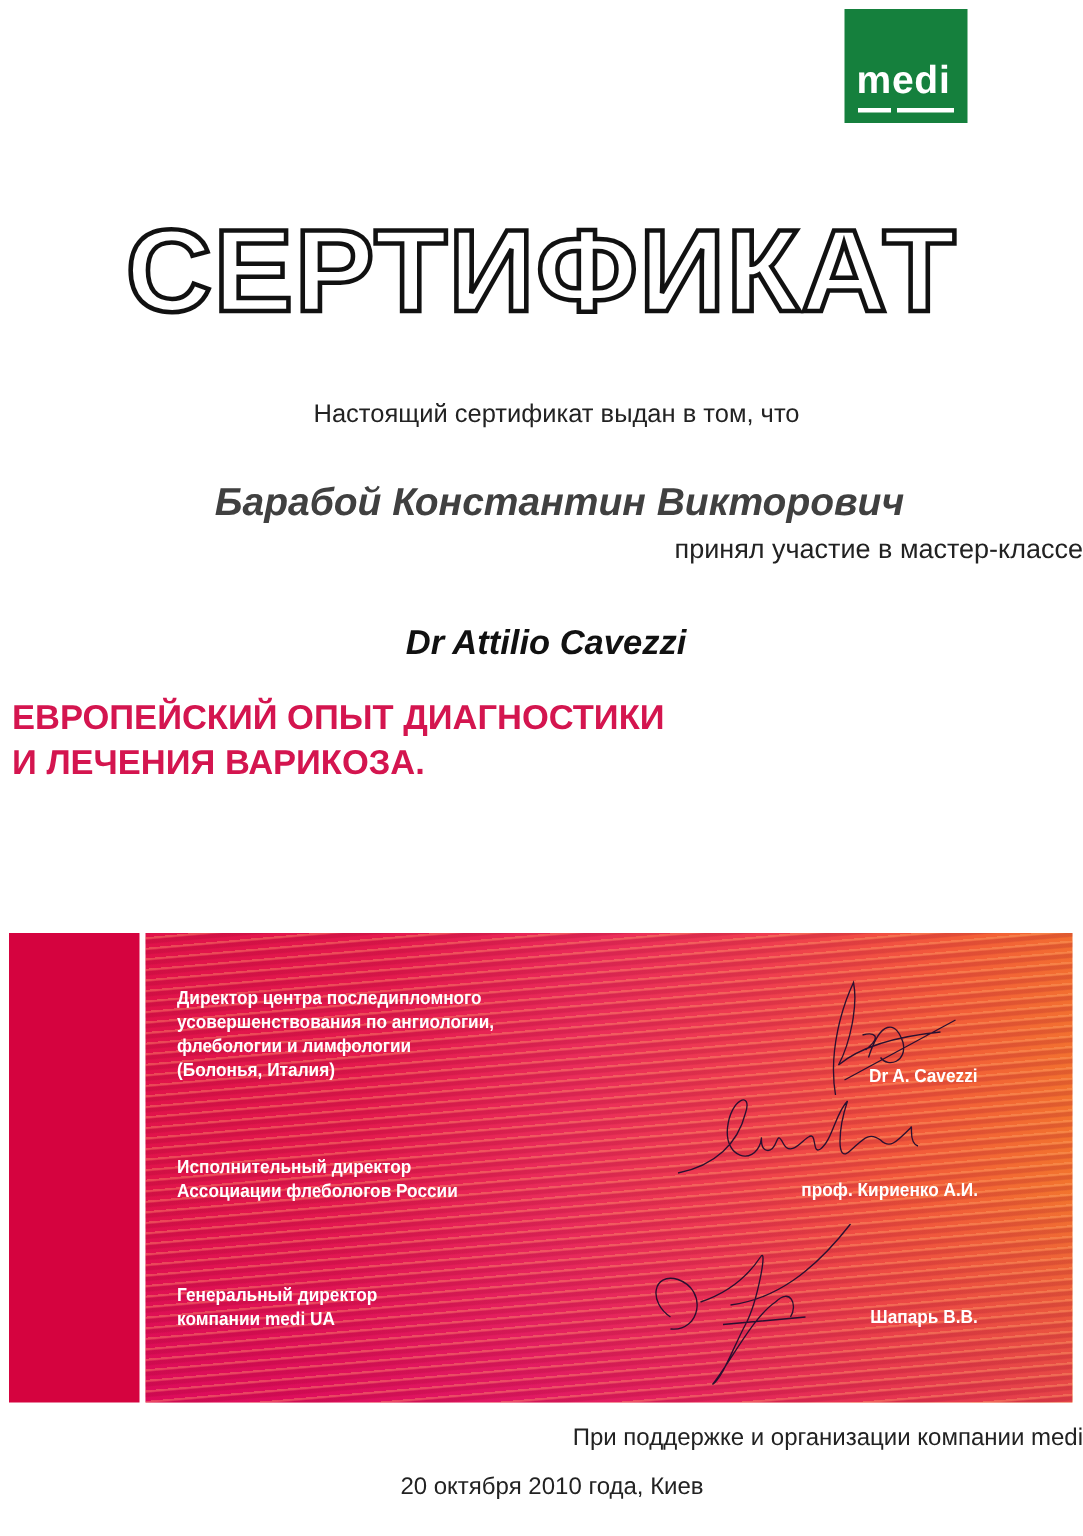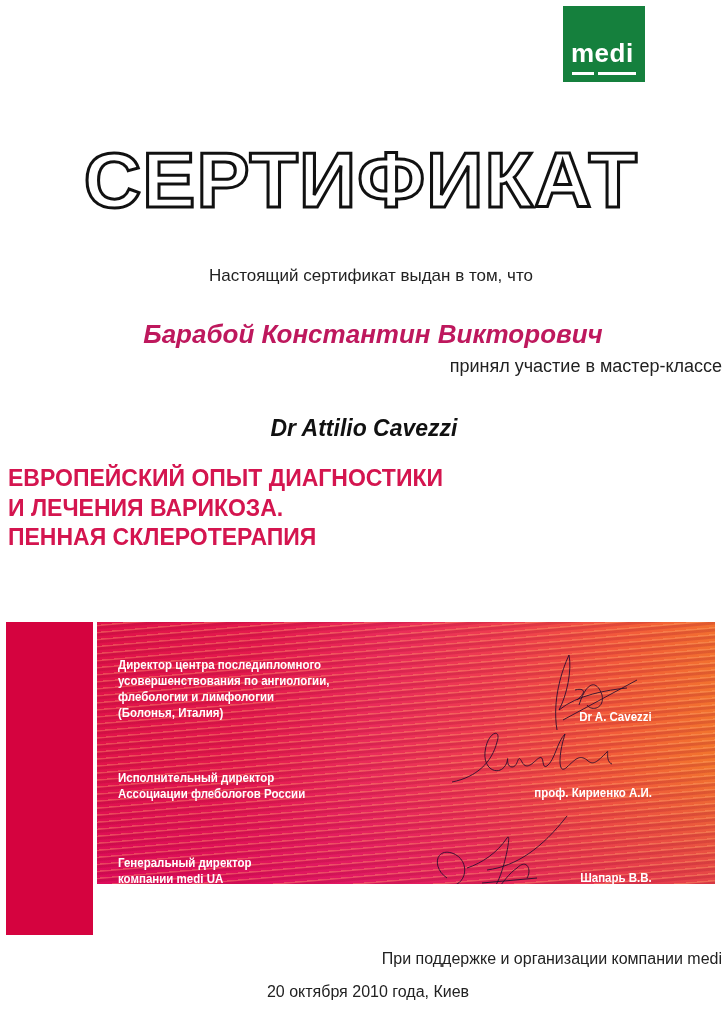--- a/index.html
+++ b/index.html
@@ -71,21 +71,21 @@
     }
     .recipient {
       position: absolute;
       left: 0;
       top: 319px;
       width: 722px;
       text-align: center;
       font-size: 26px;
       font-weight: bold;
       font-style: italic;
-      color: #be185d;
+      color: #404040;
       padding-left: 24px;
       box-sizing: border-box;
     }
     .participated {
       position: absolute;
       left: 0;
       top: 356px;
       width: 722px;
       text-align: right;
       font-size: 18px;
@@ -127,21 +127,21 @@
       top: 622px;
       width: 87px;
       height: 313px;
       background: #d5033f;
     }
     .band-main {
       position: absolute;
       left: 97px;
       top: 622px;
       width: 618px;
-      height: 262px;
+      height: 313px;
       background: linear-gradient(100deg, #e0124a 0%, #e41a4e 25%, #ea2c5a 45%, #ef3d4f 62%, #f35b3a 80%, #f27a2a 100%);
       overflow: hidden;
     }
     .band-main::before {
       content: "";
       position: absolute;
       inset: 0;
       background: linear-gradient(180deg, rgba(214,0,110,0) 55%, rgba(214,0,110,0.45) 100%);
     }
     .band-main::after {
@@ -217,21 +217,20 @@
 
 <div class="recipient">Барабой Константин Викторович</div>
 
 <div class="participated">принял участие в мастер-классе</div>
 
 <div class="lecturer">Dr Attilio Cavezzi</div>
 
 <div class="course">
   <div>ЕВРОПЕЙСКИЙ ОПЫТ ДИАГНОСТИКИ</div>
   <div>И ЛЕЧЕНИЯ ВАРИКОЗА.</div>
-  <div>ПЕННАЯ СКЛЕРОТЕРАПИЯ</div>
 </div>
 
 <div class="band-left"></div>
 
 <div class="band-main">
 
   <div class="signer-text" style="left:21px; top:35px;">
     <div>Директор центра последипломного</div>
     <div>усовершенствования по ангиологии,</div>
     <div>флебологии и лимфологии</div>

